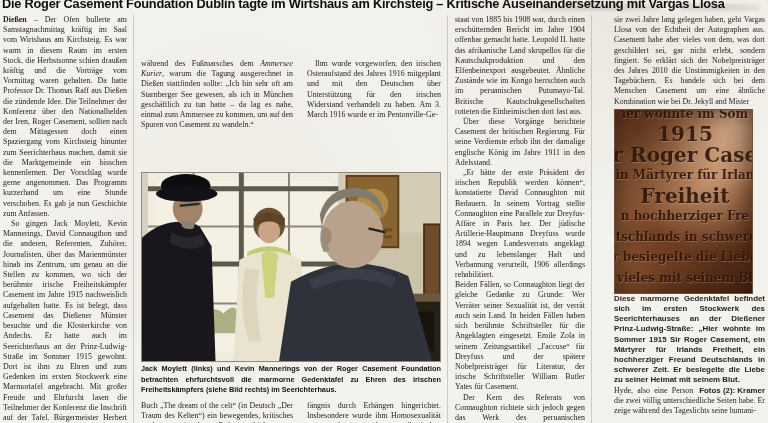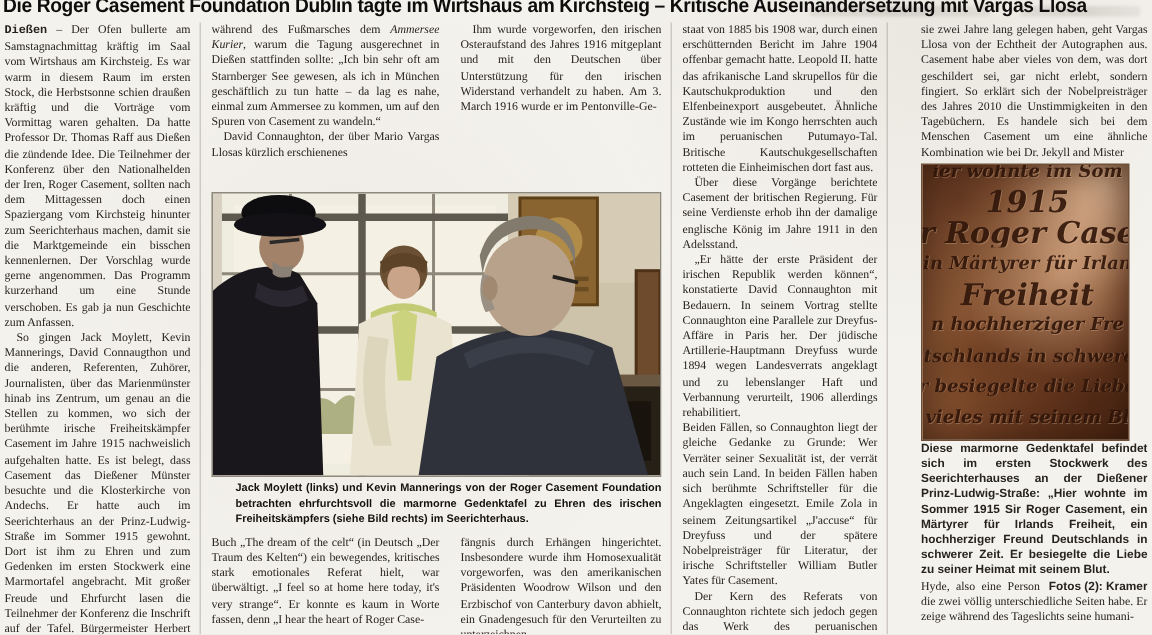--- a/index.html
+++ b/index.html
@@ -22,35 +22,35 @@
     display:flex;justify-content:space-between;
   }
   .textcol{overflow:hidden;}
   .vr{border-left:1px solid rgba(110,105,95,0.28);padding-left:7px;}
   .textcol p, .sub p{
     margin:0;text-align:justify;font-size:7.9px;line-height:10.2px;
     color:#26221e;
   }
   .indent{text-indent:8px;}
   em{font-style:italic;}
-  .lead{font-weight:bold;font-family:Liberation Mono, monospace;}
+  .lead{font-weight:bold;}
   .col1{width:124px;}
   .mid{width:300px;display:flex;flex-direction:column;overflow:hidden;}
   .midrow{display:flex;justify-content:space-between;overflow:hidden;}
-  .midrow.top{height:112px;flex:0 0 auto;}
+  .midrow.top{height:112px;flex:0 0 auto;margin-top:44px;}
   .midrow.bottom{flex:1;margin-top:2px;}
   .sub{overflow:hidden;}
   .sub.c2{width:152px;}
   .sub.c3{width:134px;}
   .photo-mid{
     width:298px;height:188px;flex:0 0 auto;margin-top:1px;
     border:1px solid #8d897f;background:#ddd6c6;overflow:hidden;
   }
   .caption{
-    margin:2px 0 3px 16px;font-family:"Liberation Sans", sans-serif;
+    margin:2px 0 3px 0;font-family:"Liberation Sans", sans-serif;
     font-weight:bold;font-size:7.3px;line-height:10.6px;color:#14110e;
     text-align:justify;
   }
   .col4{width:130px;}
   .subhead{
     margin:7px 0 4px 0;font-family:"Liberation Sans", sans-serif;
     font-weight:bold;font-size:10px;color:#0f0e0c;
   }
   .col5{width:151px;overflow:hidden;padding-left:22px;}
   .photo-plaque{
@@ -61,21 +61,21 @@
       radial-gradient(circle at 88% 8%, rgba(246,222,198,0.50), transparent 34%),
       radial-gradient(circle at 68% 42%, rgba(232,192,158,0.42), transparent 46%),
       radial-gradient(circle at 25% 68%, rgba(72,30,12,0.48), transparent 52%),
       radial-gradient(circle at 82% 86%, rgba(52,20,8,0.55), transparent 46%),
       radial-gradient(circle at 50% 30%, rgba(214,164,126,0.35), transparent 55%),
       linear-gradient(135deg,#8e5634,#a76f45 38%,#86502e 72%,#63381d);
     box-shadow:inset 0 0 28px rgba(25,8,2,0.65);
   }
   .plaque-lines{
     position:absolute;top:-6px;left:-10px;width:160px;text-align:center;
-    font-family:"DejaVu Serif", serif;font-style:italic;font-weight:bold;
+    font-family:"DejaVu Serif", serif;font-weight:bold;
     color:rgba(42,16,5,0.88);
     text-shadow:0.6px 0.6px 0 rgba(235,195,160,0.30);
   }
   .plaque-lines div{white-space:nowrap;overflow:hidden;line-height:20.5px;font-size:12px;}
   .plaque-lines .big{font-size:20px;}
   .credit{float:right;padding-left:6px;}
   .ghost{position:absolute;height:7px;background:linear-gradient(90deg,rgba(90,85,75,0.10),rgba(90,85,75,0.16),rgba(90,85,75,0.08));filter:blur(1px);border-radius:2px;}
 </style>
 </head>
 <body>
@@ -91,21 +91,20 @@
 
     <div class="textcol col1">
       <p><span class="lead">Dießen</span><span> – Der Ofen bullerte am Samstagnachmittag kräftig im Saal vom Wirtshaus am Kirchsteig. Es war warm in diesem Raum im ersten Stock, die Herbstsonne schien draußen kräftig und die Vorträge vom Vormittag waren gehalten. Da hatte Professor Dr. Thomas Raff aus Dießen die zündende Idee. Die Teilnehmer der Konferenz über den Nationalhelden der Iren, Roger Casement, sollten nach dem Mittagessen doch einen Spaziergang vom Kirchsteig hinunter zum Seerichterhaus machen, damit sie die Marktgemeinde ein bisschen kennenlernen. Der Vorschlag wurde gerne angenommen. Das Programm kurzerhand um eine Stunde verschoben. Es gab ja nun Geschichte zum Anfassen.</span></p>
       <p class="indent">So gingen Jack Moylett, Kevin Mannerings, David Connaugthon und die anderen, Referenten, Zuhörer, Journalisten, über das Marienmünster hinab ins Zentrum, um genau an die Stellen zu kommen, wo sich der berühmte irische Freiheitskämpfer Casement im Jahre 1915 nachweislich aufgehalten hatte. Es ist belegt, dass Casement das Dießener Münster besuchte und die Klosterkirche von Andechs. Er hatte auch im Seerichterhaus an der Prinz-Ludwig-Straße im Sommer 1915 gewohnt. Dort ist ihm zu Ehren und zum Gedenken im ersten Stockwerk eine Marmortafel angebracht. Mit großer Freude und Ehrfurcht lasen die Teilnehmer der Konferenz die Inschrift auf der Tafel. Bürgermeister Herbert Kirsch, der die kleine Gesellschaft auf ihrem Weg begleitete, nutzte die Gelegenheit zu einem informativen Gespräch mit den Mitgliedern der Foun-</p>
     </div>
 
     <div class="mid vr">
       <div class="midrow top">
         <div class="sub c2">
           <p><span>während des Fußmarsches dem </span><em>Ammersee Kurier</em><span>, warum die Tagung ausgerechnet in Dießen stattfinden sollte: „Ich bin sehr oft am Starnberger See gewesen, als ich in München geschäftlich zu tun hatte – da lag es nahe, einmal zum Ammersee zu kommen, um auf den Spuren von Casement zu wandeln.“</span></p>
-          <p class="indent">David Connaughton, der über Mario Vargas Llosas kürzlich erschienenes</p>
         </div>
         <div class="sub c3">
           <p class="indent">Ihm wurde vorgeworfen, den irischen Osteraufstand des Jahres 1916 mitgeplant und mit den Deutschen über Unterstützung für den irischen Widerstand verhandelt zu haben. Am 3. March 1916 wurde er im Pentonville-Ge-</p>
         </div>
       </div>
 
       <div class="photo-mid">
         <svg width="298" height="188" viewBox="0 0 300 190" preserveAspectRatio="none">
           <rect width="300" height="190" fill="#d8d1c1"></rect>
           <rect x="6" y="0" width="192" height="190" fill="#efece0"></rect>

